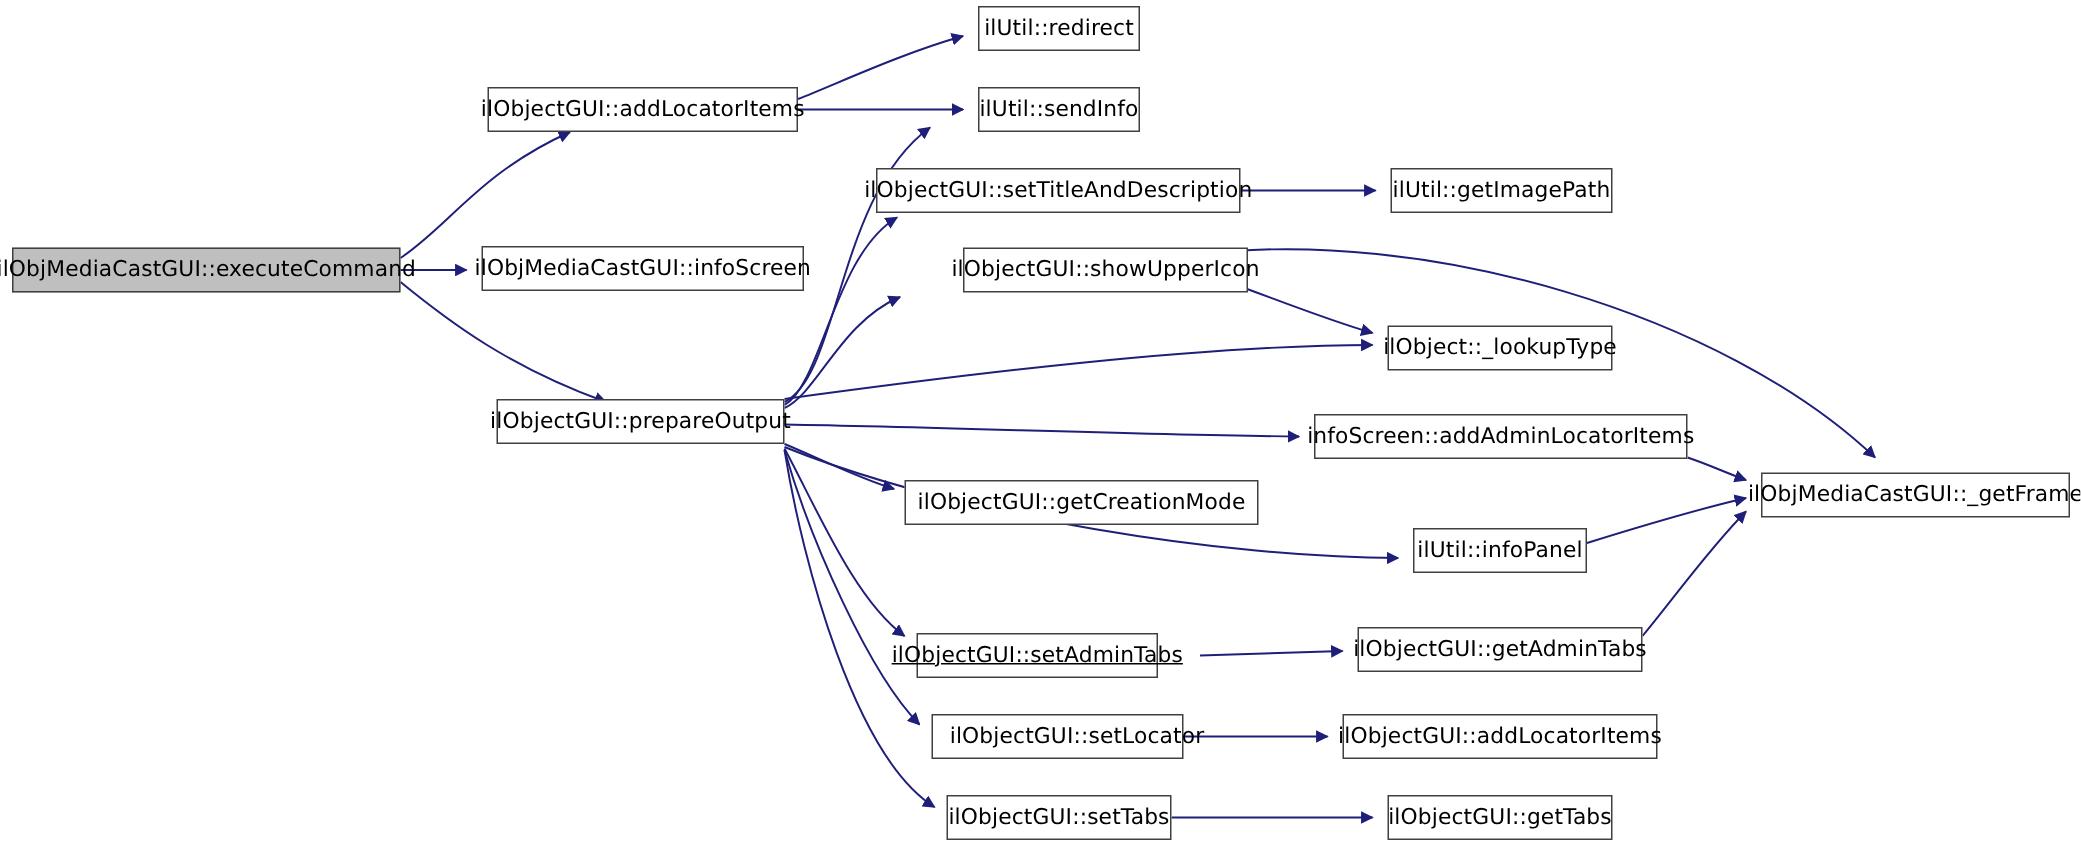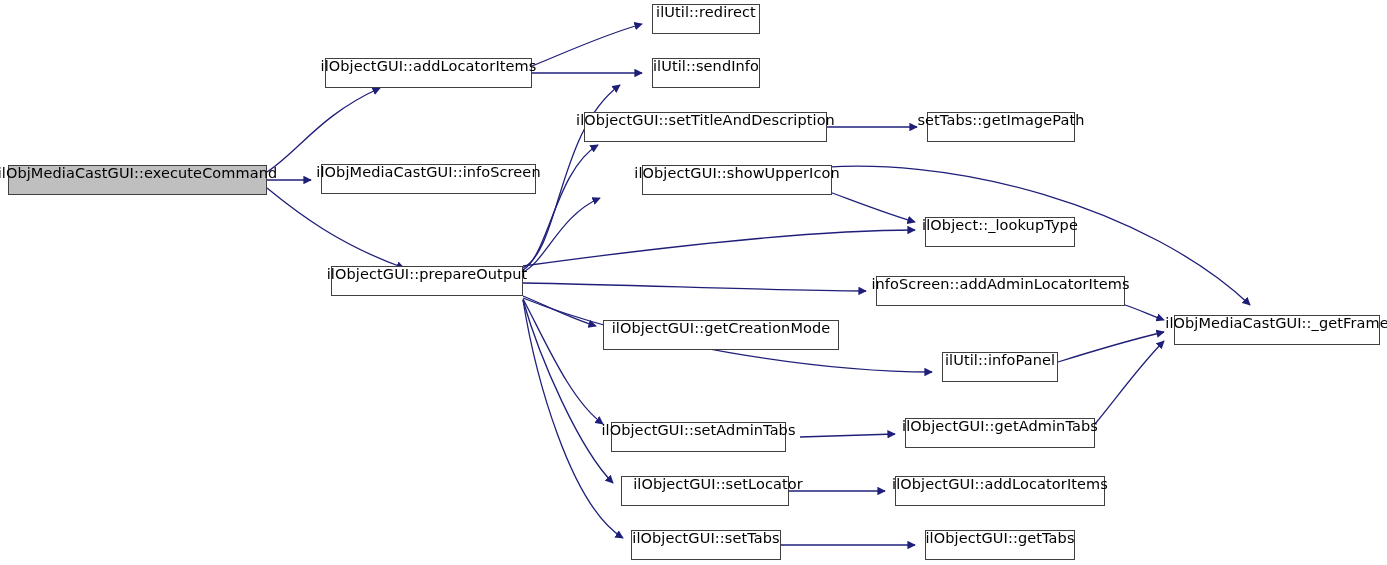--- a/index.html
+++ b/index.html
@@ -25,20 +25,21 @@
   }
   .node {
     position: absolute;
     box-sizing: border-box;
     border: 1px solid #404040;
     background: #ffffff;
     color: #000000;
     font-size: 14.5px;
     line-height: 1;
     display: flex;
+    align-items: center;
     justify-content: center;
     white-space: nowrap;
     letter-spacing: 0.1px;
     z-index: 2;
   }
   .node.highlight {
     background: #bfbfbf;
     border: 1px solid #404040;
   }
   .node-label {
@@ -104,38 +105,38 @@
       <div class="node" style="left: 652px; top: 58px; width: 108px; height: 30px;">
         <span class="node-label">ilUtil::sendInfo</span>
       </div>
       <div class="node" style="left: 584px; top: 112px; width: 243px; height: 30px;">
         <span class="node-label">ilObjectGUI::setTitleAndDescription</span>
       </div>
       <div class="node" style="left: 642px; top: 165px; width: 190px; height: 30px;">
         <span class="node-label">ilObjectGUI::showUpperIcon</span>
       </div>
       <div class="node" style="left: 927px; top: 112px; width: 148px; height: 30px;">
-        <span class="node-label">setTabs::getImagePath</span>
+        <span class="node-label">ilUtil::getImagePath</span>
       </div>
       <div class="node" style="left: 925px; top: 217px; width: 150px; height: 30px;">
         <span class="node-label">ilObject::_lookupType</span>
       </div>
       <div class="node" style="left: 876px; top: 276px; width: 249px; height: 30px;">
         <span class="node-label">infoScreen::addAdminLocatorItems</span>
       </div>
       <div class="node" style="left: 603px; top: 320px; width: 236px; height: 30px;">
         <span class="node-label">ilObjectGUI::getCreationMode</span>
       </div>
       <div class="node" style="left: 942px; top: 352px; width: 116px; height: 30px;">
         <span class="node-label">ilUtil::infoPanel</span>
       </div>
       <div class="node" style="left: 1174px; top: 315px; width: 206px; height: 30px;">
         <span class="node-label">ilObjMediaCastGUI::_getFrame</span>
       </div>
-      <div class="node" style="left: 611px; top: 422px; width: 175px; height: 30px;">
+      <div class="node" style="left: 611px; top: 422px; width: 161px; height: 30px; text-decoration: underline;">
         <span class="node-label">ilObjectGUI::setAdminTabs</span>
       </div>
       <div class="node" style="left: 905px; top: 418px; width: 190px; height: 30px;">
         <span class="node-label">ilObjectGUI::getAdminTabs</span>
       </div>
       <div class="node" style="left: 621px; top: 476px; width: 168px; height: 30px; padding-left: 26px;">
         <span class="node-label">ilObjectGUI::setLocator</span>
       </div>
       <div class="node" style="left: 895px; top: 476px; width: 210px; height: 30px;">
         <span class="node-label">ilObjectGUI::addLocatorItems</span>

